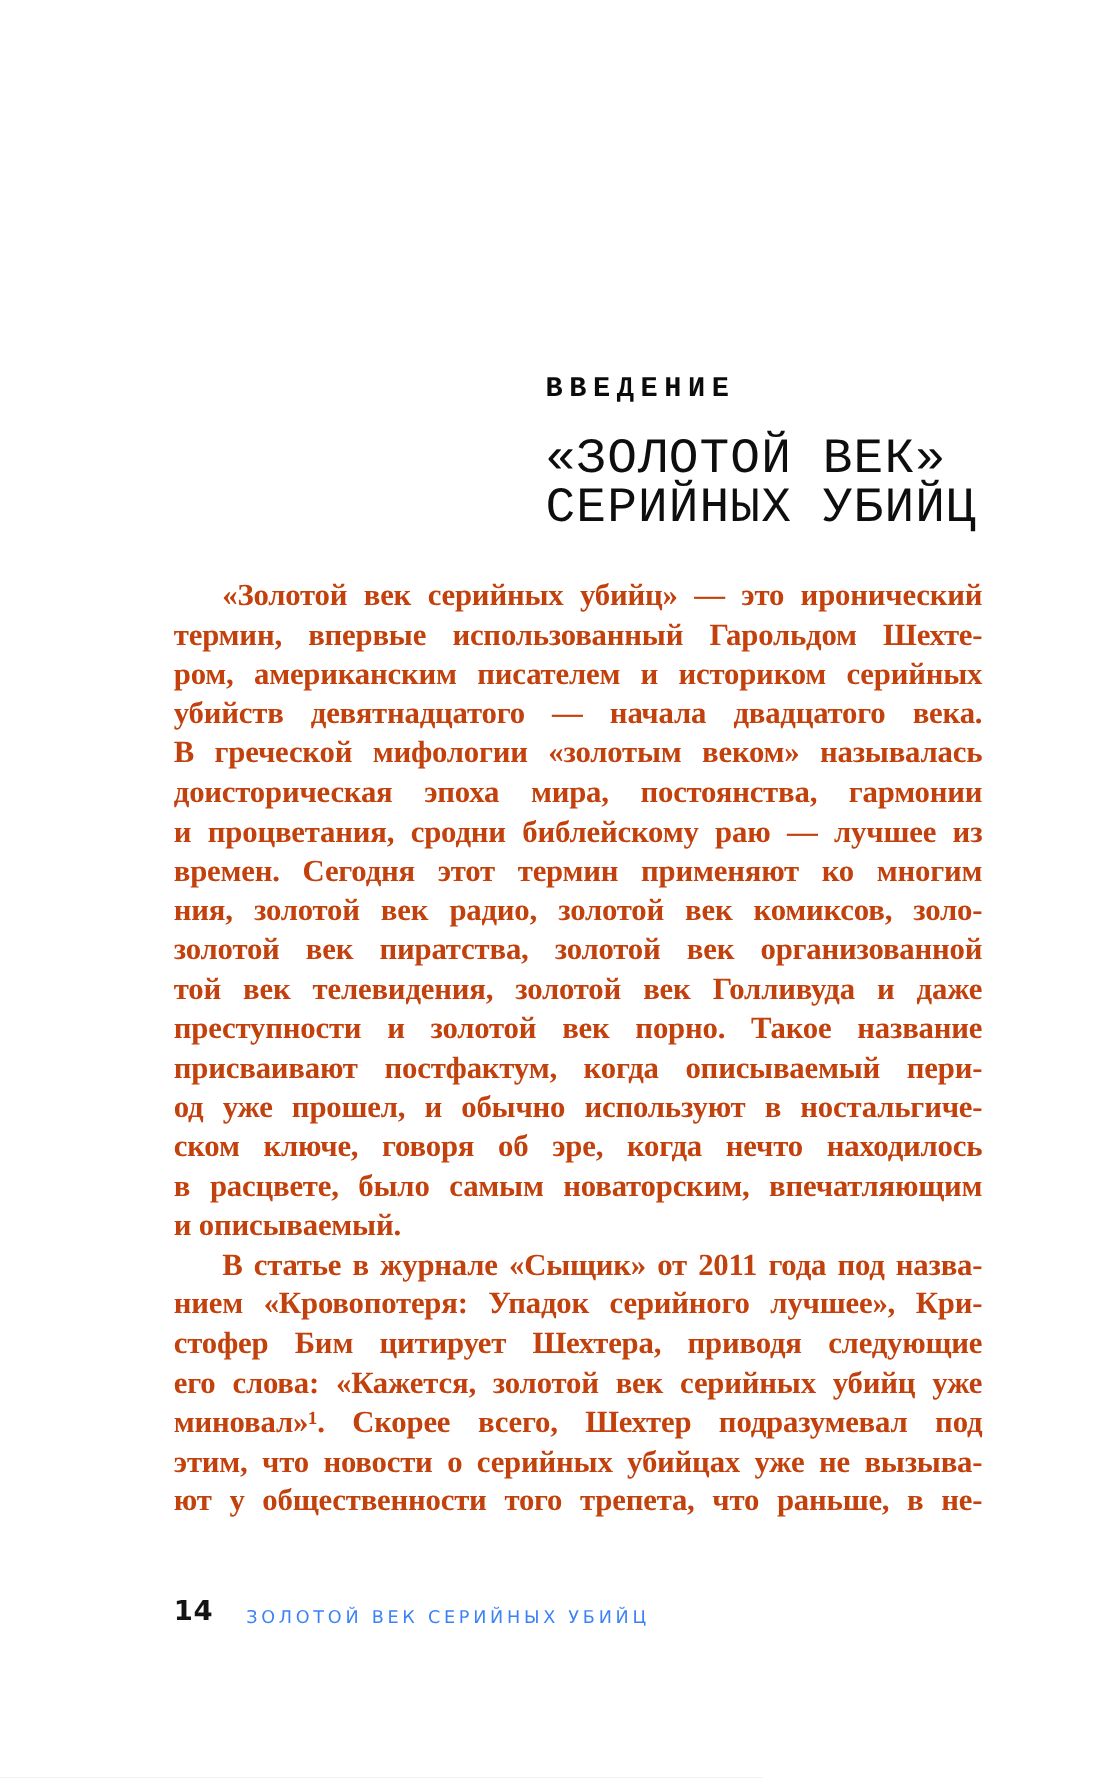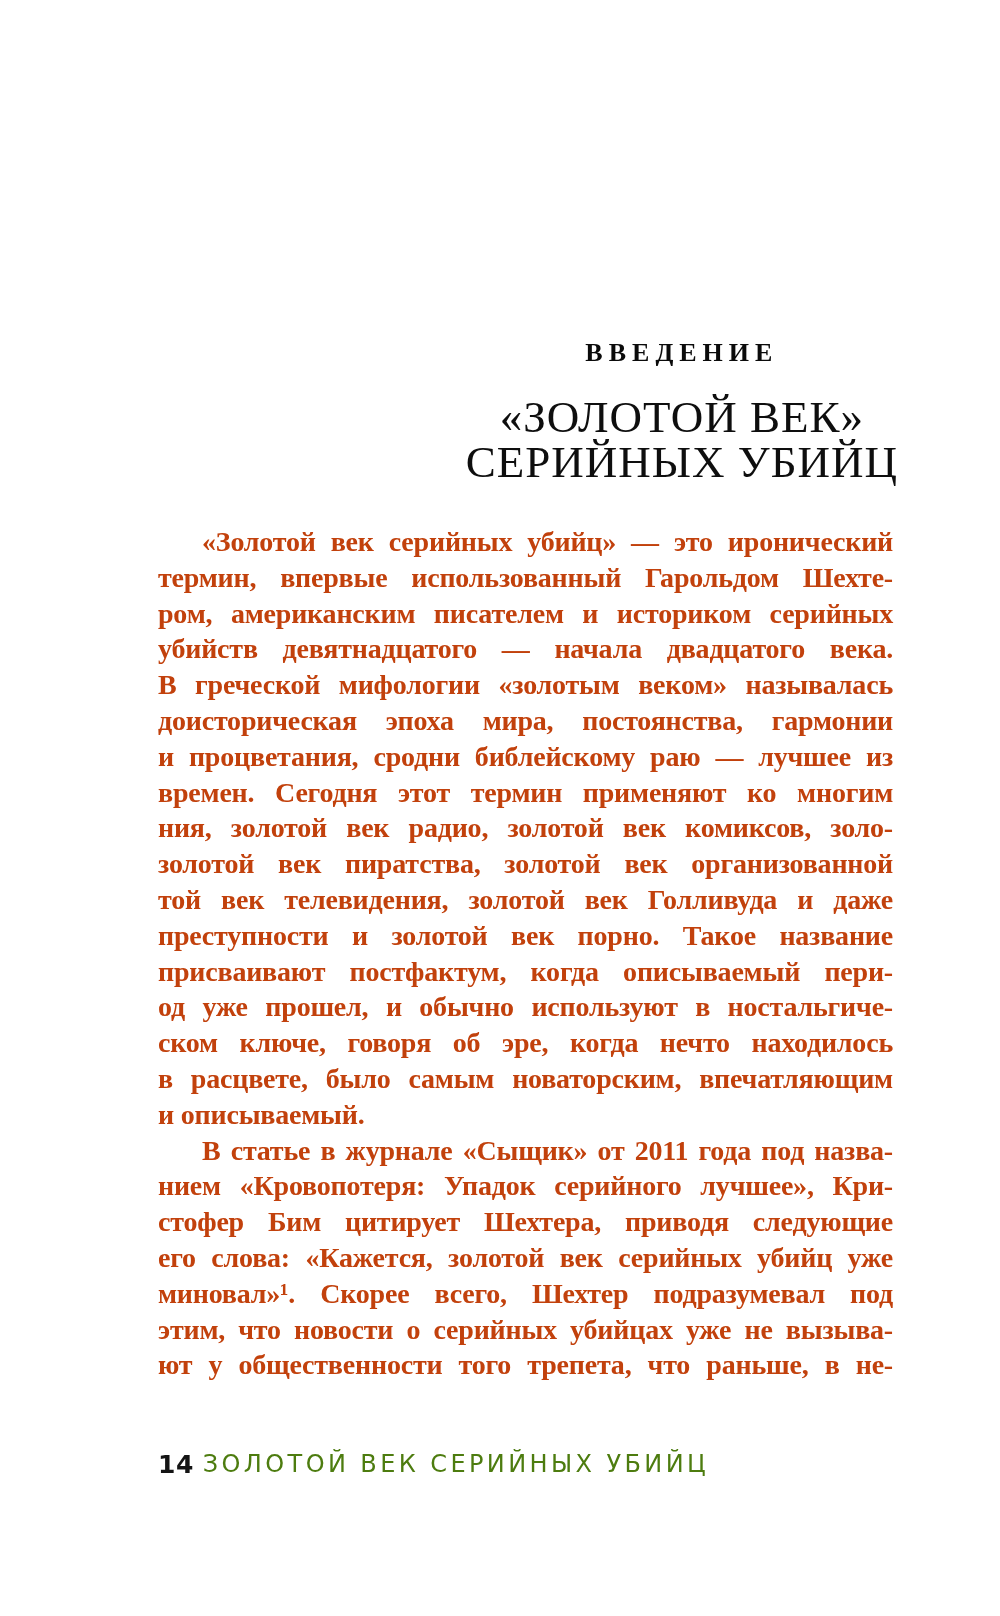--- a/index.html
+++ b/index.html
@@ -10,23 +10,23 @@
     margin: 0 auto;
     background: #ffffff;
     overflow: hidden;
     font-family: "Liberation Serif", serif;
   }
 
   
   .heading {
     position: absolute;
     top: 338px;
-    right: 102px;
-    text-align: center;
-    font-family: Liberation Serif, serif;
+    right: 112px;
+    text-align: left;
+    font-family: Liberation Mono, monospace;
     color: #0b0b0b;
   }
   .kicker {
     font-size: 26px;
     font-weight: 700;
     letter-spacing: 6px;
     line-height: 30px;
   }
   .title {
     margin-top: 27px;
@@ -55,35 +55,35 @@
   }
   .bline.indent { text-indent: 44px; }
   .bline.pend  { text-align-last: left; }
 
   
   .footer {
     position: absolute;
     left: 158px;
     top: 1450px;
     display: flex;
-    align-items: flex-start;
-    gap: 9px;
+    align-items: flex-end;
+    gap: 30px;
     font-family: "DejaVu Sans", sans-serif;
     color: #141414;
   }
   .pagenum {
     font-size: 25px;
     font-weight: 700;
     letter-spacing: 0.5px;
   }
   .running {
-    font-size: 24px;
+    font-size: 16px;
     font-weight: 400;
     letter-spacing: 3.4px;
-    color: #4d7c0f;
+    color: #3b82f6;
   }
 </style>
 </head>
 <body>
 
 <div class="page">
 
   <div class="heading">
     <div class="kicker">ВВЕДЕНИЕ</div>
     <div class="title">

